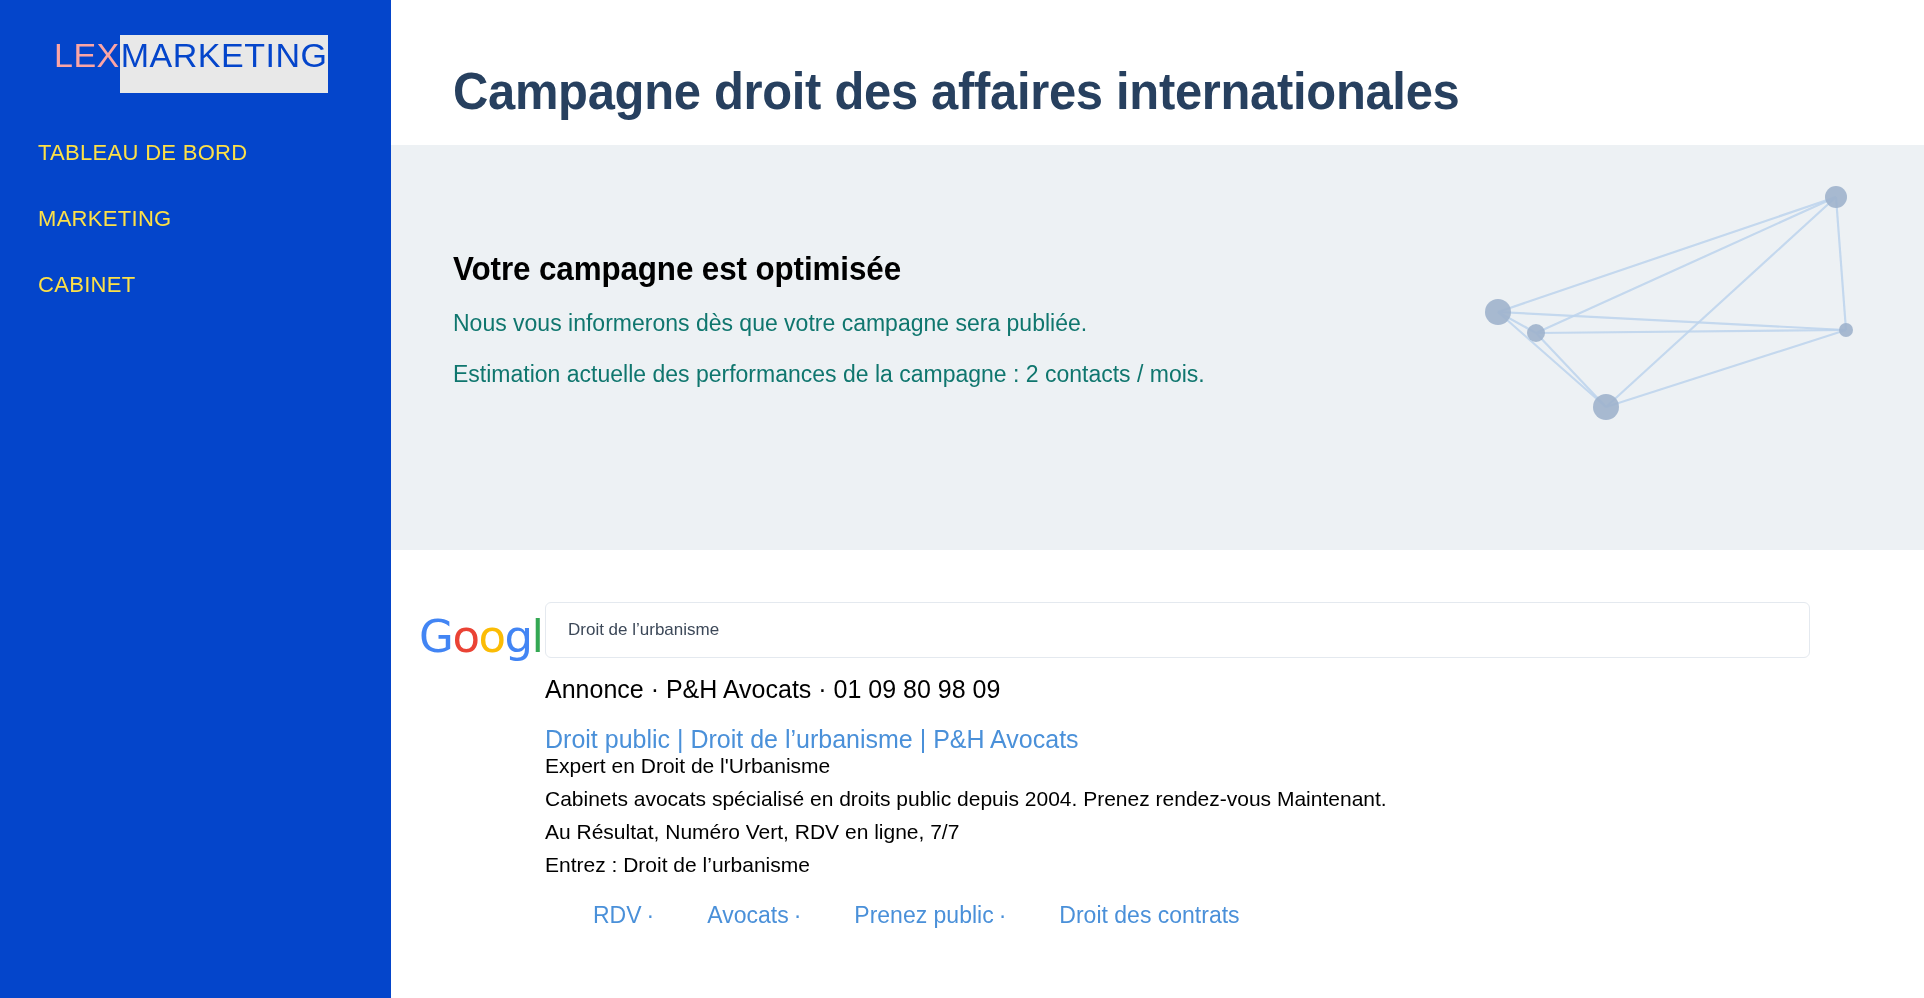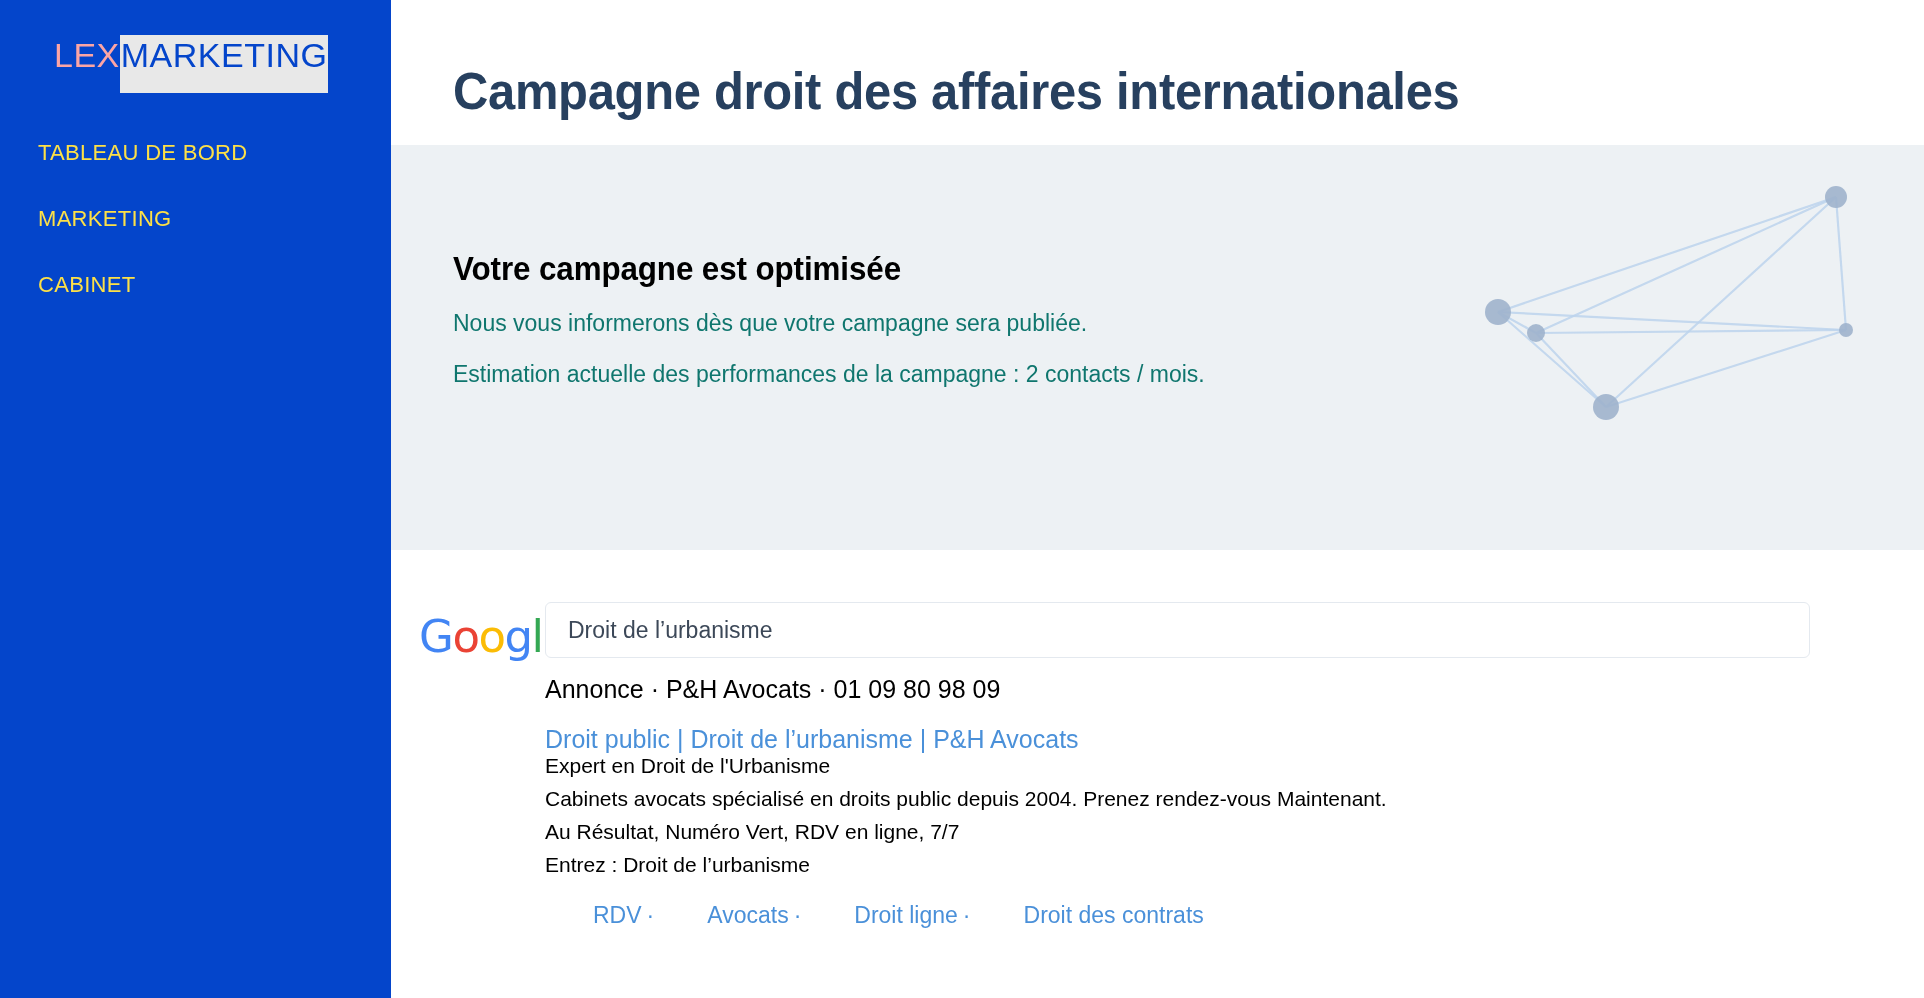--- a/index.html
+++ b/index.html
@@ -165,21 +165,21 @@
     border: 1.5px solid #e4e9ef;
     border-radius: 6px;
     background: #ffffff;
     box-sizing: border-box;
   }
   #search-input-value {
     position: absolute;
     left: 22px;
     top: 50%;
     transform: translateY(-50%);
-    font-size: 23px;
+    font-size: 17px;
     color: #3c4858;
     white-space: nowrap;
   }
 
   #ad-body {
     position: absolute;
     left: 154px;
     top: 125px;
     width: 1300px;
   }
@@ -276,17 +276,17 @@
 
     <div id="ad-body">
       <div id="ad-meta">Annonce · P&amp;H Avocats · 01 09 80 98 09</div>
       <a id="ad-headline">Droit public | Droit de l’urbanisme | P&amp;H Avocats</a>
       <div id="ad-description">
         <p class="ad-desc-line">Expert en Droit de l'Urbanisme</p>
         <p class="ad-desc-line">Cabinets avocats spécialisé en droits public depuis 2004. Prenez rendez-vous Maintenant.</p>
         <p class="ad-desc-line">Au Résultat, Numéro Vert, RDV en ligne, 7/7</p>
         <p class="ad-desc-line">Entrez : Droit de l’urbanisme</p>
       </div>
-      <div id="ad-sitelinks"><a class="sitelink">RDV</a><span class="sep">·</span><a class="sitelink">Avocats</a><span class="sep">·</span><a class="sitelink">Droit ligne</a><span class="sep">·</span><a class="sitelink">Droit des contrats</a></div>
+      <div id="ad-sitelinks"><a class="sitelink">RDV</a><span class="sep">·</span><a class="sitelink">Avocats</a><span class="sep">·</span><a class="sitelink">Prenez public</a><span class="sep">·</span><a class="sitelink">Droit des contrats</a></div>
     </div>
 
   </section>
 </div>
 
 </body></html>

